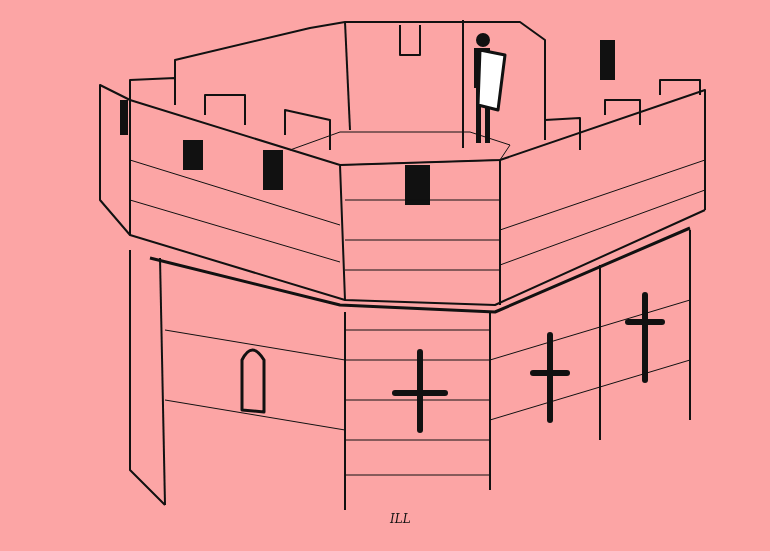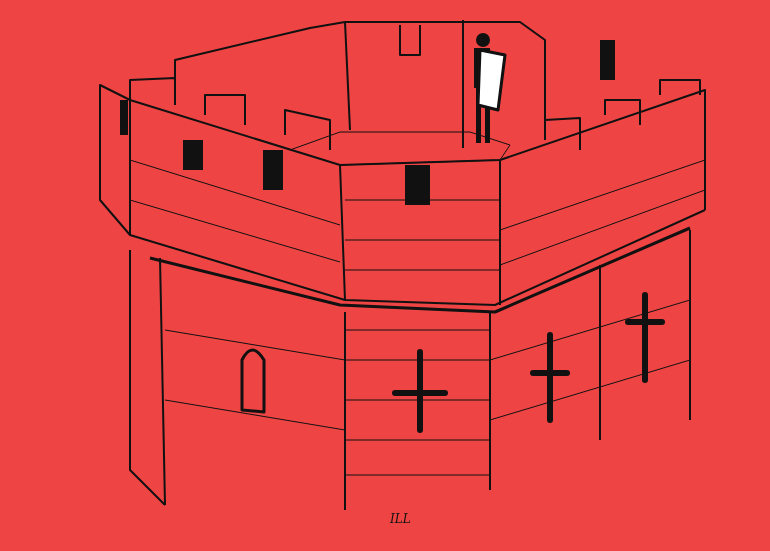--- a/index.html
+++ b/index.html
@@ -1,16 +1,16 @@
 <!DOCTYPE html>
 <html><head>
 <meta charset="utf-8">
 <style>
   html,body{margin:0;padding:0;background:#ffffff;}
-  .canvas{position:relative;width:770px;height:551px;background:#ef4444;overflow:hidden;}
+  .canvas{position:relative;width:770px;height:551px;background:#fca5a5;overflow:hidden;}
   svg{position:absolute;left:0;top:0;}
   .sig{position:absolute;left:390px;top:512px;font-family:"DejaVu Serif",serif;font-style:italic;font-size:12px;color:#111;}
 </style>
 </head>
 <body>
 
 <div class="canvas">
 <svg width="770" height="551" viewBox="0 0 770 551" fill="none" stroke="#111" stroke-width="2" stroke-linejoin="round">
 
   <g>

